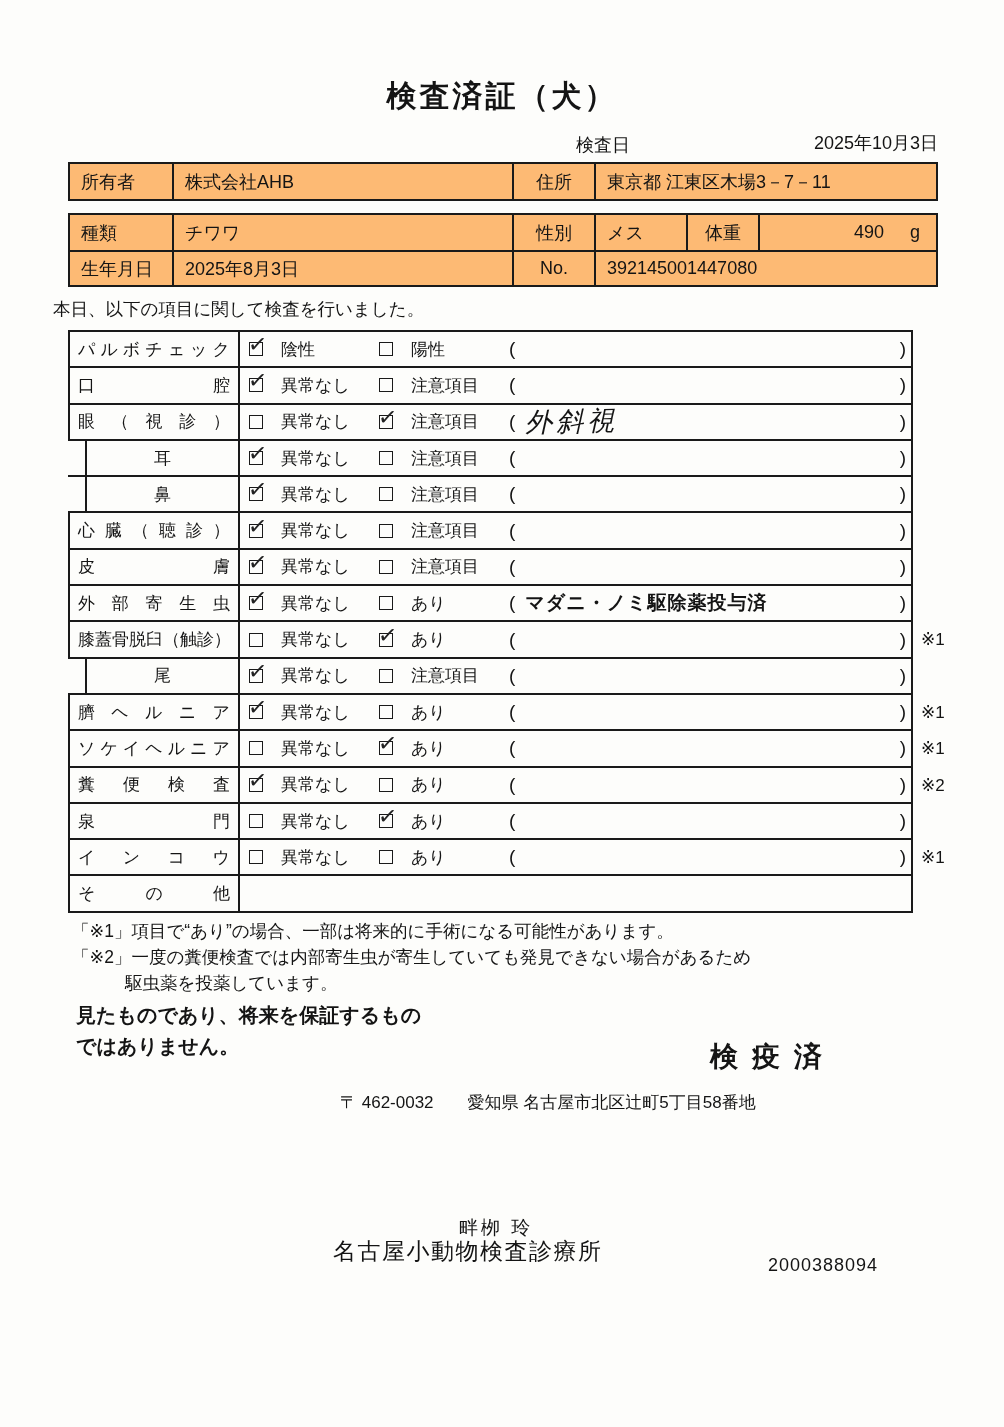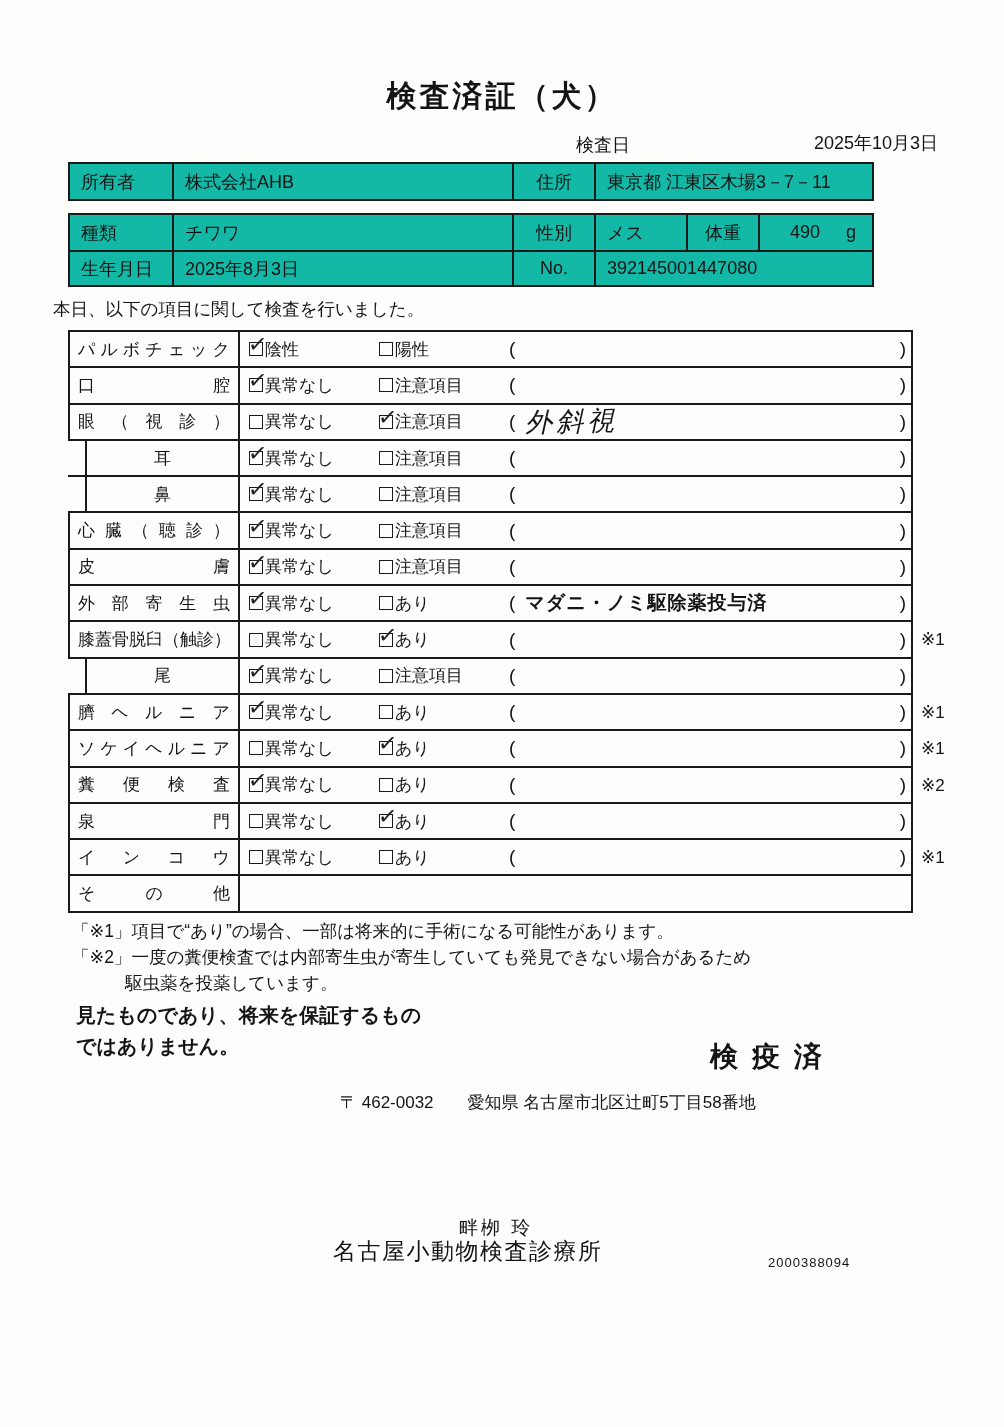--- a/index.html
+++ b/index.html
@@ -8,21 +8,21 @@
   .page { position:relative; width:1004px; height:1427px; margin:0 auto;
           background:#fdfdfb; color:#141414; overflow:hidden; }
 
   .title { position:absolute; top:76px; left:0; width:100%; text-align:center;
            font-size:30px; font-weight:600; letter-spacing:3px; }
 
   .date-label { position:absolute; top:133px; left:576px; font-size:18px; }
   .date-value { position:absolute; top:131px; left:780px; width:158px;
                 text-align:right; font-size:18px; }
 
-  .info-table { position:absolute; left:68px; width:806px; border:2px solid #1a1a1a; background:#14b8a6; }
+  .info-table { position:absolute; left:68px; width:870px; border:2px solid #1a1a1a; background:#fdba74; }
   .info-table.a { top:162px; }
   .info-table.b { top:213px; }
   .irow { display:flex; height:35px; }
   .irow + .irow { border-top:2px solid #1a1a1a; }
   .icell { display:flex; align-items:center; font-size:18px; padding:0 11px; overflow:hidden; white-space:nowrap; }
   .icell + .icell { border-left:2px solid #1a1a1a; }
   .icell.c { justify-content:center; padding:9px 4px;text-align:right; }
   .w-label { width:102px; }
   .w-val1 { width:340px; }
   .w-label2 { width:82px; }
@@ -38,21 +38,21 @@
            border-top:2px solid #1a1a1a; }
   .trow { position:relative; display:flex; height:36.3px;
           border-bottom:2px solid #1a1a1a; align-items:stretch; }
   .tlabel { width:172px; border-left:2px solid #1a1a1a; border-right:2px solid #1a1a1a;
             display:flex; align-items:center; justify-content:space-between;
             padding:0 8px; font-size:17px; }
   .tlabel.single { justify-content:center; }
   .trow.indented .tlabel { margin-left:17px; width:155px; }
   .tcontent { flex:1; display:flex; align-items:center;
               border-right:2px solid #1a1a1a; padding-left:9px; }
-  .opt { display:flex; align-items:center; width:130px; gap:2px; font-size:17px; }
+  .opt { display:flex; align-items:center; width:130px; gap:18px; font-size:17px; }
   .cbox { width:14px; height:14px; border:1.7px solid #1a1a1a; position:relative; flex:none; background:#fdfdfb; }
   .cbox.checked::after { content:"✓"; position:absolute; left:-2px; top:-12px;
                          font-size:23px; font-weight:500; color:#222;
                          transform:rotate(6deg); }
   .paren { flex:1; display:flex; align-items:center; font-size:19px; padding-right:5px; }
   .notetext { flex:1; padding-left:10px; font-size:18px; }
   .notetext.handwritten { font-family:"DejaVu Serif","Liberation Serif",serif;
                           font-style:italic; font-size:27px; letter-spacing:4px;
                           transform:rotate(-1.5deg); margin-top:-7px; }
   .notetext.printed { font-weight:700; font-size:19px; letter-spacing:1px; }
@@ -65,21 +65,21 @@
                 font-weight:600; line-height:31px; }
 
   .stamp { position:absolute; left:710px; top:1038px; font-size:28px;
            letter-spacing:14px; font-weight:700; }
 
   .addr-line { position:absolute; left:340px; top:1091px; font-size:17px;
                display:flex; gap:34px; white-space:nowrap; }
   .tel-line { position:absolute; left:342px; top:1132px; font-size:16.5px; letter-spacing:0.5px; }
   .clinic { position:absolute; left:333px; top:1236px; font-size:23px; letter-spacing:1.5px; }
   .examiner { position:absolute; left:459px; top:1215px; font-size:19px; letter-spacing:3px; }
-  .serial { position:absolute; left:768px; top:1255px; font-size:13px; letter-spacing:1px; }
+  .serial { position:absolute; left:768px; top:1255px; font-size:18px; letter-spacing:1px; }
 </style>
 </head>
 <body>
 
 <div class="page">
 
   <div class="title">検査済証（犬）</div>
 
   <div class="date-label">検査日</div>
   <div class="date-value">2025年10月3日</div>

